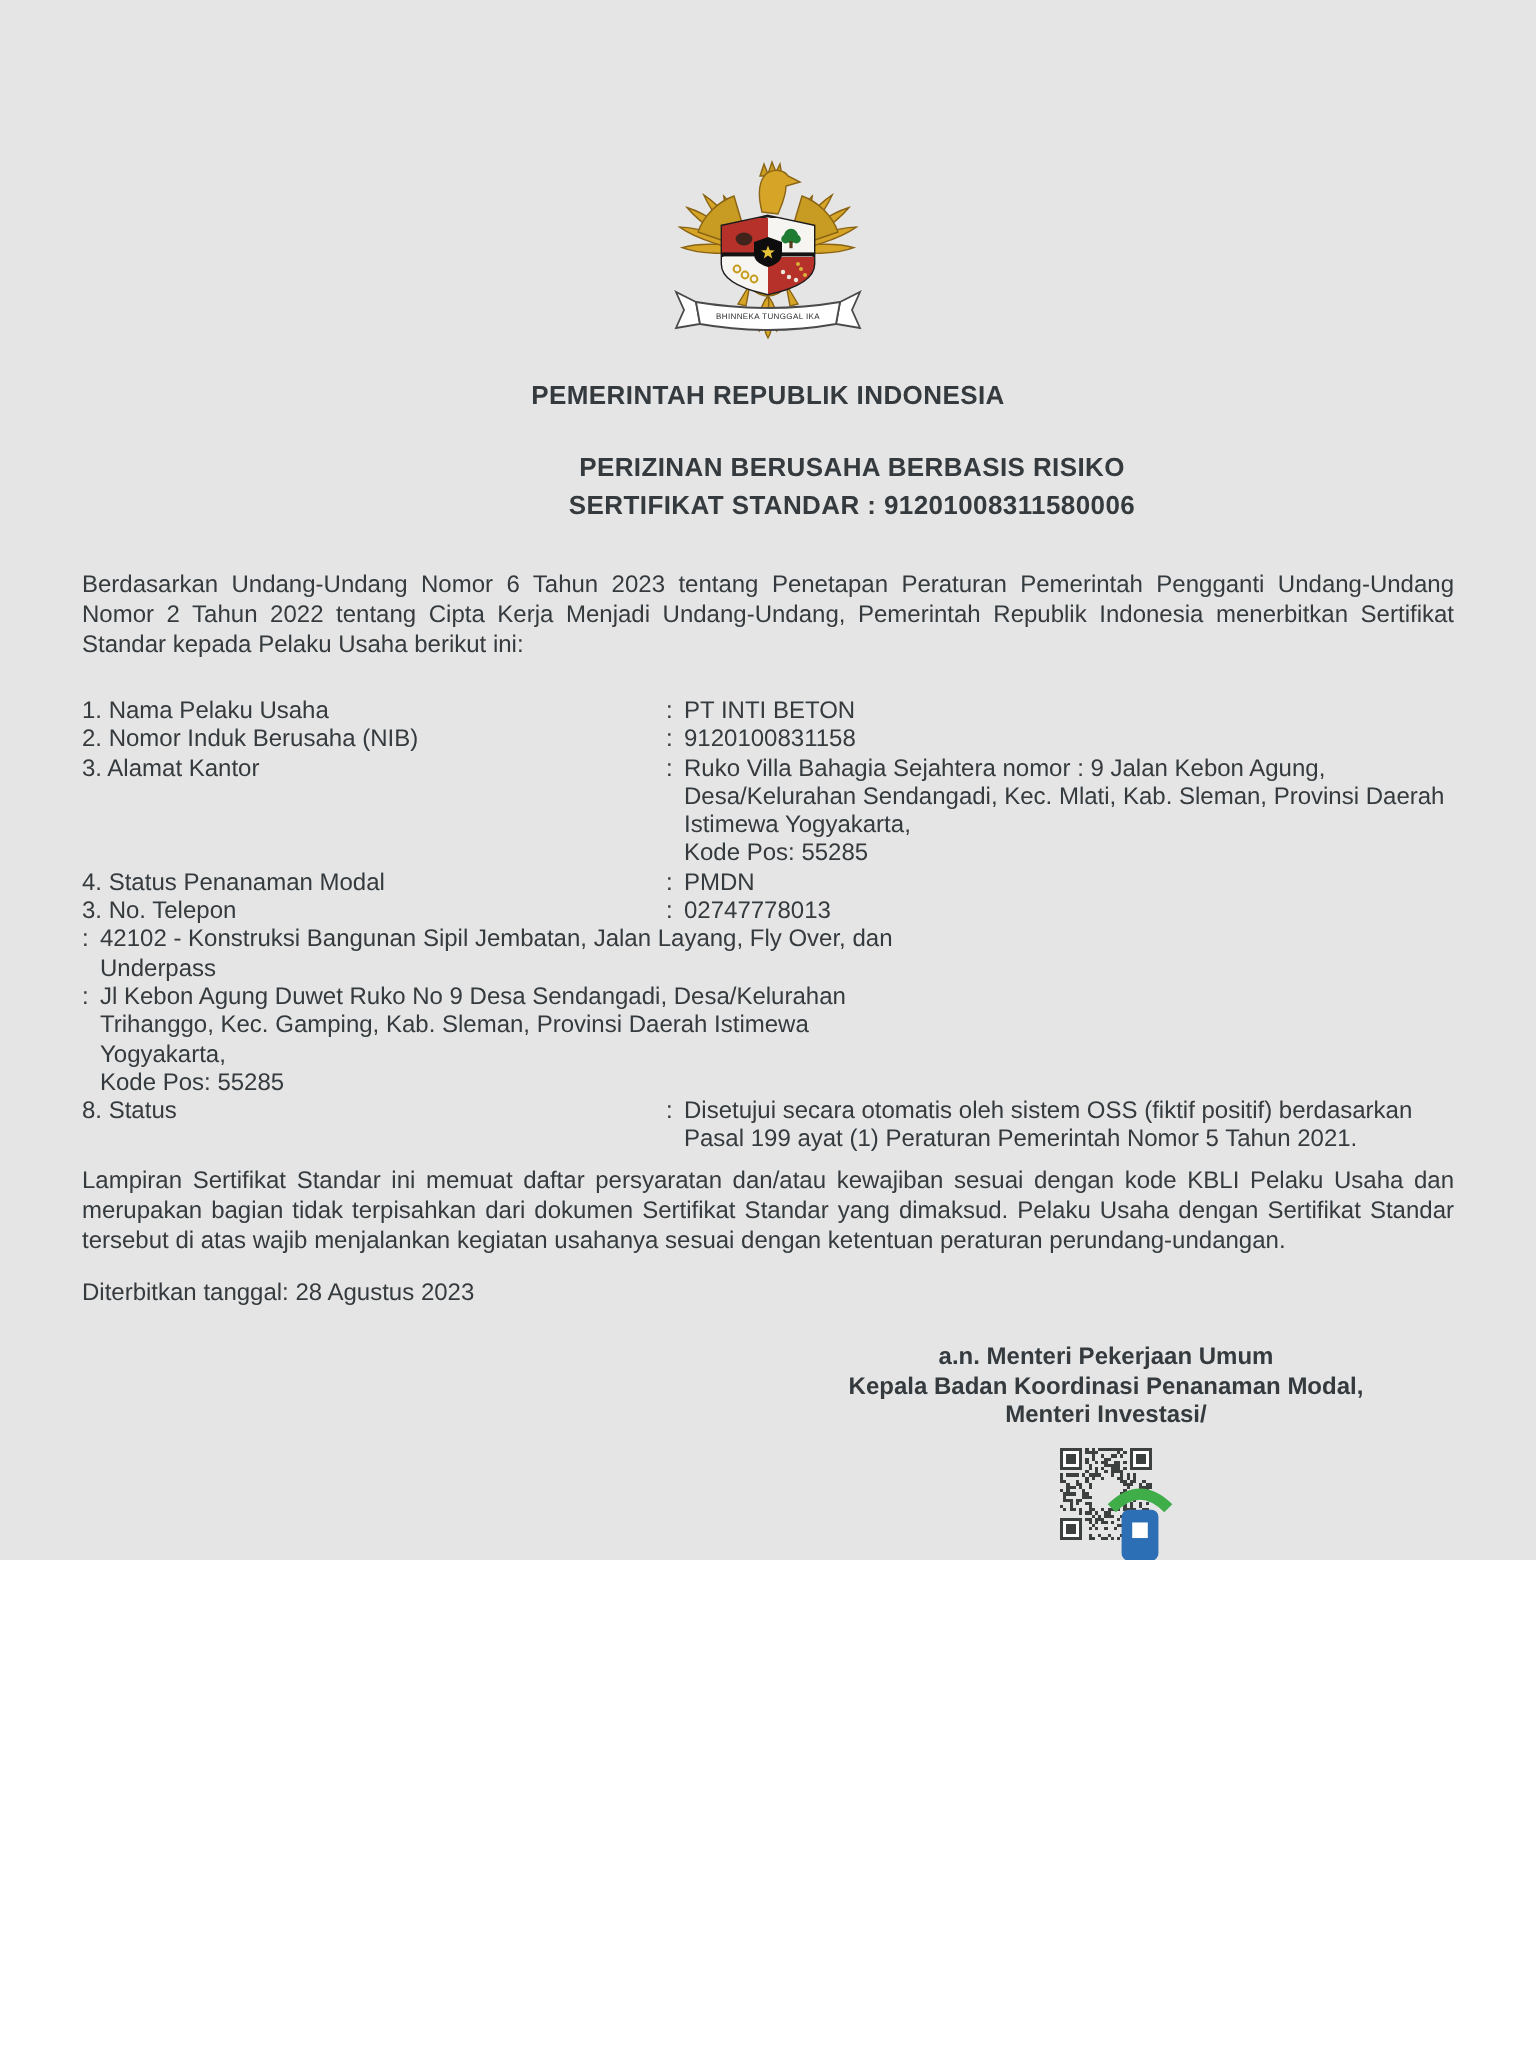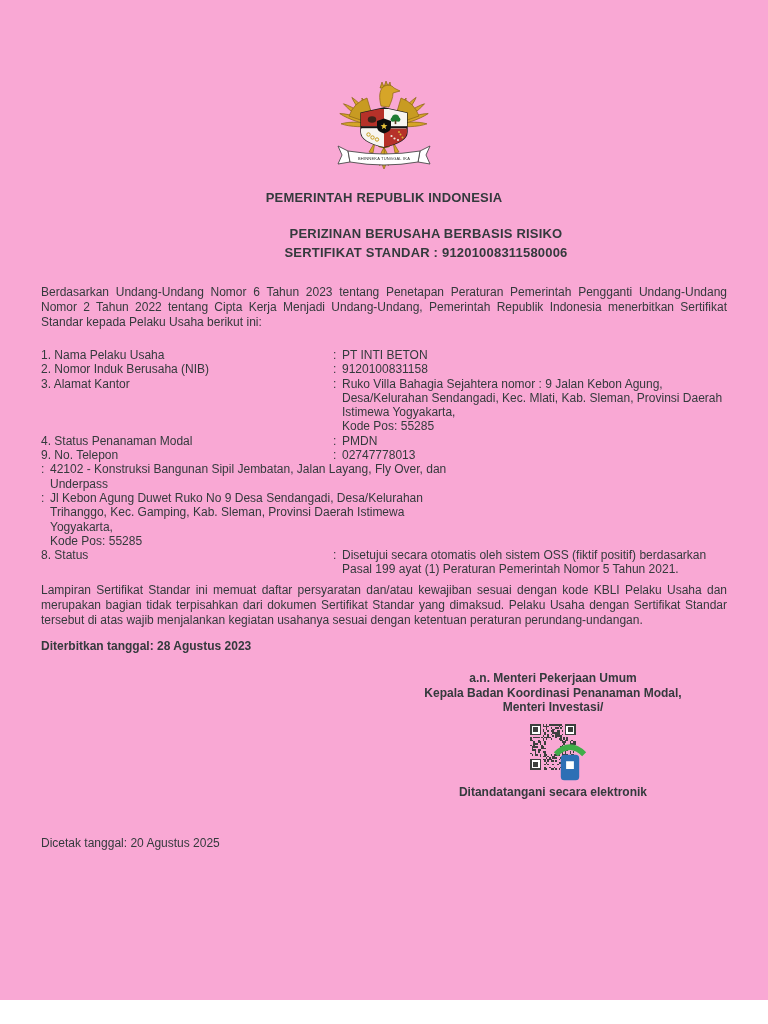--- a/index.html
+++ b/index.html
@@ -2,42 +2,42 @@
 <html><head>
 <meta charset="utf-8">
 <style>
   html,body{margin:0;padding:0;}
   body{
     width:768px;height:1024px;background:#ffffff;
     font-family:"Liberation Sans","DejaVu Sans",sans-serif;
     color:#343a3d;font-size:12px;
     -webkit-font-smoothing:antialiased;
   }
-  .page{position:relative;width:768px;height:1000px;background:#f9a8d4;overflow:hidden;}
+  .page{position:relative;width:768px;height:780px;background:#e5e5e5;overflow:hidden;}
 
   .emblem{position:absolute;left:334px;top:76px;width:100px;height:96px;}
 
   .h-gov{position:absolute;top:190px;left:0;width:768px;text-align:center;
          font-size:13px;font-weight:bold;letter-spacing:.2px;}
   .h-sub{position:absolute;top:224px;left:0;width:768px;text-align:center;
          font-size:13px;font-weight:bold;line-height:19px;letter-spacing:.2px;margin-left:42px;}
 
   .para{position:absolute;left:41px;width:686px;text-align:justify;line-height:15.2px;}
   .intro{top:285px;}
   .closing{top:583px;}
 
   .details{position:absolute;top:348px;left:41px;width:686px;line-height:14.3px;}
   .d-row{display:flex;align-items:flex-start;}
   .d-label{width:292px;flex:none;}
   .d-colon{width:9px;flex:none;}
   .d-value{flex:1;min-width:0;}
   .d-line{white-space:nowrap;}
   .d-line.cont{padding-left:13px;}
 
-  .issued{position:absolute;top:639px;left:41px;line-height:15px;font-weight:bold;}
+  .issued{position:absolute;top:639px;left:41px;line-height:15px;}
   .printed{position:absolute;top:836px;left:41px;line-height:15px;}
 
   .signature{position:absolute;top:671px;left:377px;width:352px;text-align:center;
              font-weight:bold;line-height:14.6px;}
   .qr-wrap{position:absolute;top:724px;left:530px;width:46px;height:46px;}
   .qr-wrap svg{display:block;width:46px;height:46px;}
   .qr-logo{position:absolute;left:17px;top:16px;width:12px;height:13px;}
   .esign{position:absolute;top:785px;left:377px;width:352px;text-align:center;font-weight:bold;}
 </style>
 </head>
@@ -162,21 +162,21 @@
         <div class="d-label">
           <div class="d-line">4. Status Penanaman Modal</div>
         </div>
         <div class="d-colon">:</div>
         <div class="d-value">
           <div class="d-line">PMDN</div>
         </div>
       </div>
       <div class="d-row">
         <div class="d-label">
-          <div class="d-line">9. No. Telepon</div>
+          <div class="d-line">3. No. Telepon</div>
         </div>
         <div class="d-colon">:</div>
         <div class="d-value">
           <div class="d-line">02747778013</div>
         </div>
       </div>
       <div class="d-row">
         <div class="d-colon">:</div>
         <div class="d-value">
           <div class="d-line">42102 - Konstruksi Bangunan Sipil Jembatan, Jalan Layang, Fly Over, dan</div>

